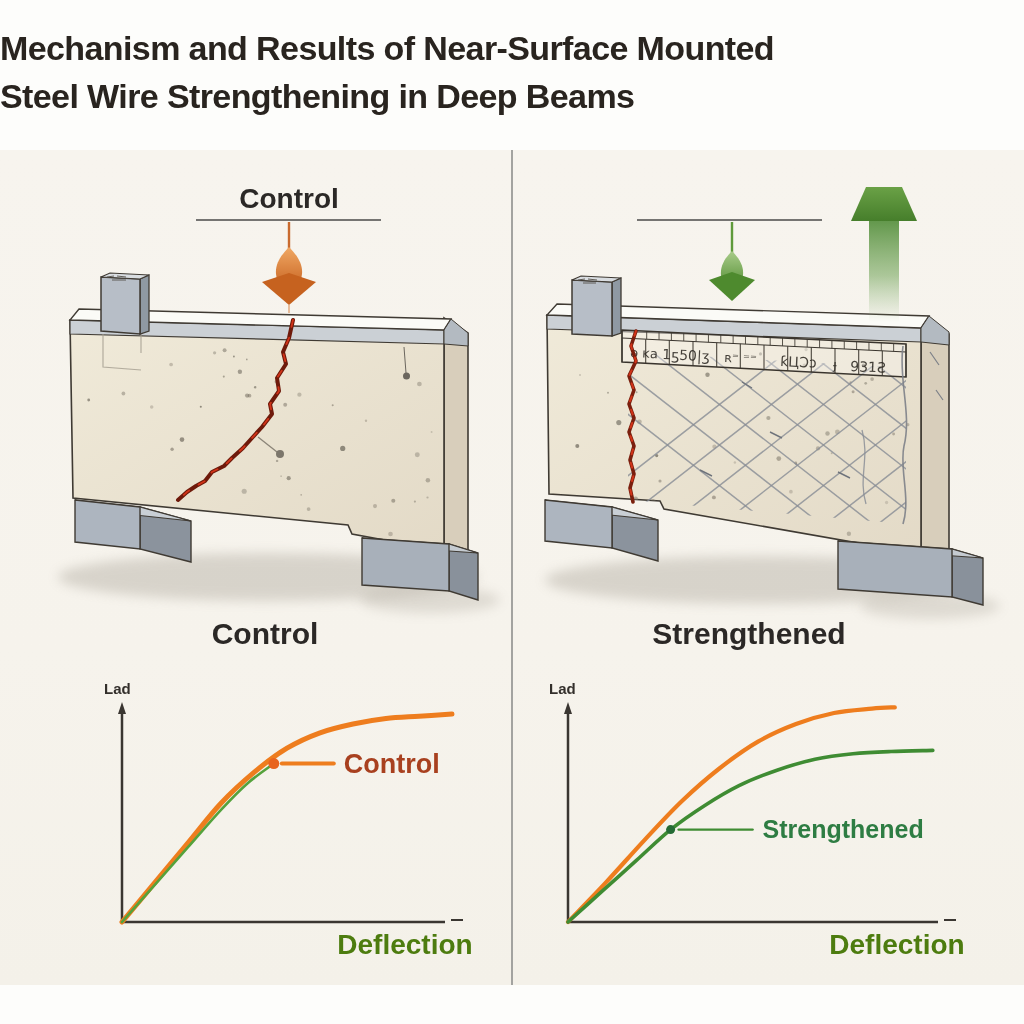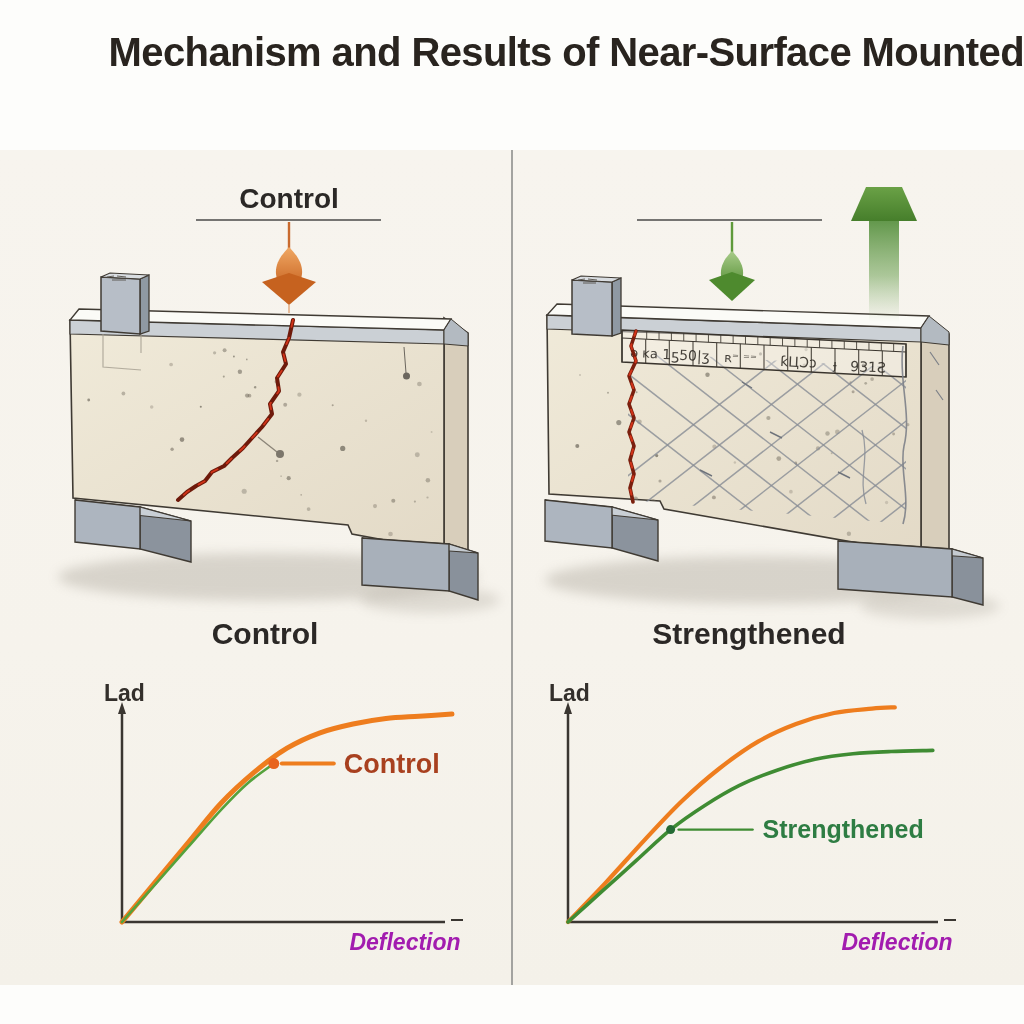--- a/index.html
+++ b/index.html
@@ -2,38 +2,39 @@
 <html><head>
 <meta charset="utf-8">
 <style>
   html,body{margin:0;padding:0;background:#fdfdfb;}
   .page{position:relative;width:1024px;height:1024px;overflow:hidden;
         font-family:"Liberation Sans",sans-serif;}
   .band{position:absolute;left:0;top:150px;width:1024px;height:835px;
         background:linear-gradient(180deg,#f7f4ee 0%,#f6f3ec 60%,#f4f1e9 100%);z-index:1;}
   .divider{position:absolute;left:511px;top:150px;width:2px;height:835px;
         background:#a3a3a0;z-index:2;}
-  .title{position:absolute;left:0;top:24px;width:1024px;text-align:right;z-index:3;
-        font-weight:700;font-size:40px;line-height:1.42;color:#29241f;letter-spacing:-0.6px;}
+  .title{position:absolute;left:0;top:24px;width:1024px;text-align:left;z-index:3;
+        font-weight:700;font-size:34px;line-height:1.42;color:#29241f;letter-spacing:-0.6px;}
   .lbl{position:absolute;z-index:4;color:#2b2826;white-space:nowrap;}
   .toplabel{font-size:28px;font-weight:700;transform:translateX(-50%);}
   .caption{font-size:30px;font-weight:700;transform:translateX(-50%);}
-  .axis-y{font-size:23px;font-weight:700;color:#332f2b;}
-  .axis-x{font-size:23px;font-weight:700;color:#a21caf;transform:translateX(-50%);font-style:italic;}
+  .axis-y{font-size:15px;font-weight:700;color:#332f2b;}
+  .axis-x{font-size:28px;font-weight:700;color:#4d7c0f;transform:translateX(-50%);}
   svg.art{position:absolute;left:0;top:0;z-index:3;}
 </style>
 </head>
 <body>
 
 <div class="page">
   <div class="band"></div>
   <div class="divider"></div>
 
   <div class="title">
     <div>Mechanism and Results of Near-Surface Mounted</div>
+    <div>Steel Wire Strengthening in Deep Beams</div>
   </div>
 
   <div class="lbl toplabel" style="left:289px;top:183px;">Control</div>
 
   <div class="lbl caption" style="left:265px;top:617px;">Control</div>
   <div class="lbl caption" style="left:749px;top:617px;">Strengthened</div>
 
   <div class="lbl axis-y" style="left:104px;top:680px;">Lad</div>
   <div class="lbl axis-y" style="left:549px;top:680px;">Lad</div>
   <div class="lbl axis-x" style="left:405px;top:929px;">Deflection</div>

